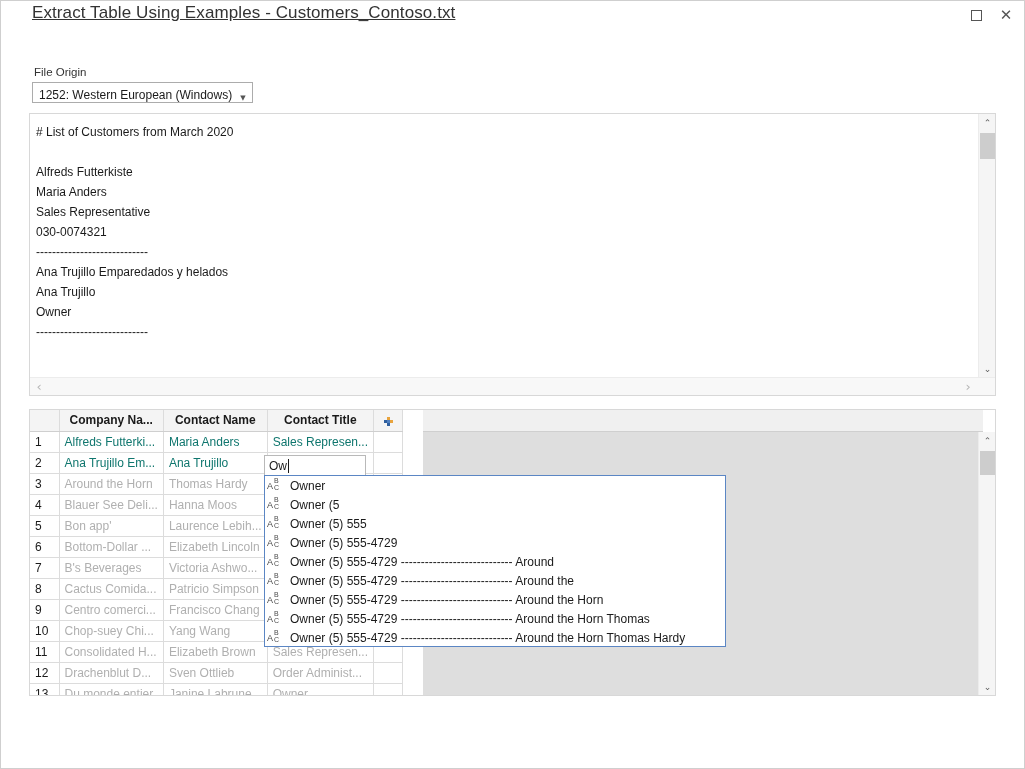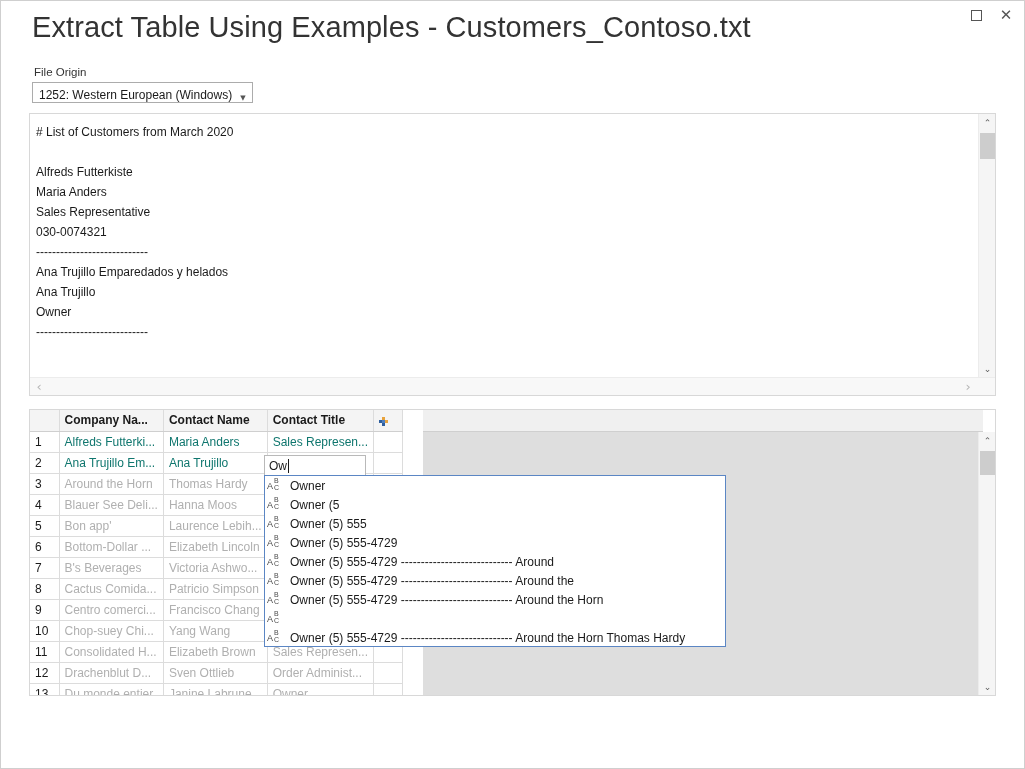--- a/index.html
+++ b/index.html
@@ -27,23 +27,23 @@
     display: flex; align-items: center; justify-content: center;
     color: #4a4a4a;
   }
   #btn-max { right: 32px; }
   #btn-close { right: 2px; }
   .sq { width: 11px; height: 11px; border: 1.3px solid #555; }
   .xglyph { font-size: 15px; line-height: 1; color: #555; font-family: "DejaVu Sans", sans-serif; }
 
   
   #page-title {
-    position: absolute; top: 10px; left: 31px;
-    font-size: 29px; font-weight: 400; color: #333333;
-    letter-spacing: 0.1px; white-space: nowrap;
+    position: absolute; top: 2px; left: 31px;
+    font-size: 17px; font-weight: 400; color: #333333;
+    letter-spacing: 0.1px; white-space: nowrap; text-decoration: underline;
   }
 
   
   #file-origin-label {
     position: absolute; top: 65px; left: 33px;
     font-size: 11.5px; color: #333; 
   }
   #file-origin-select {
     position: absolute; top: 81px; left: 31px;
     width: 221px; height: 21px;
@@ -118,20 +118,21 @@
   #grid-table td, #grid-table th {
     border-right: 1px solid #dcdcdc;
     border-bottom: 1px solid #dcdcdc;
     height: 21px; font-size: 12px; font-weight: 400;
     padding: 0 5px; overflow: hidden; white-space: nowrap;
     background: #ffffff; text-align: left;
   }
   #grid-table th {
     background: #f4f4f4; color: #1a1a1a; font-weight: bold;
     border-bottom: 1px solid #cfcfcf;
+    text-align: center;
   }
   th.col-idx, td.col-idx {
     width: 29px; text-align: center; background: #f4f4f4;
     font-weight: bold; color: #1a1a1a; padding: 0;
   }
   th.col-star { width: 29px; text-align: center; padding: 0; }
   .star-icon {
     display: inline-block; width: 9px; height: 9px;
     background:
       linear-gradient(#e8a33d,#e8a33d) 3px 0/3px 3px no-repeat,
@@ -430,20 +431,21 @@
           <span class="c">C</span>
         </span>
         <span>Owner (5) 555-4729 ---------------------------- Around the Horn</span>
       </div>
       <div class="ac-item">
         <span class="abc-icon">
           <span class="a">A</span>
           <span class="b">B</span>
           <span class="c">C</span>
         </span>
+        <span>Owner (5) 555-4729 ---------------------------- Around the Horn Thomas</span>
       </div>
       <div class="ac-item">
         <span class="abc-icon">
           <span class="a">A</span>
           <span class="b">B</span>
           <span class="c">C</span>
         </span>
         <span>Owner (5) 555-4729 ---------------------------- Around the Horn Thomas Hardy</span>
       </div>
     </div>

